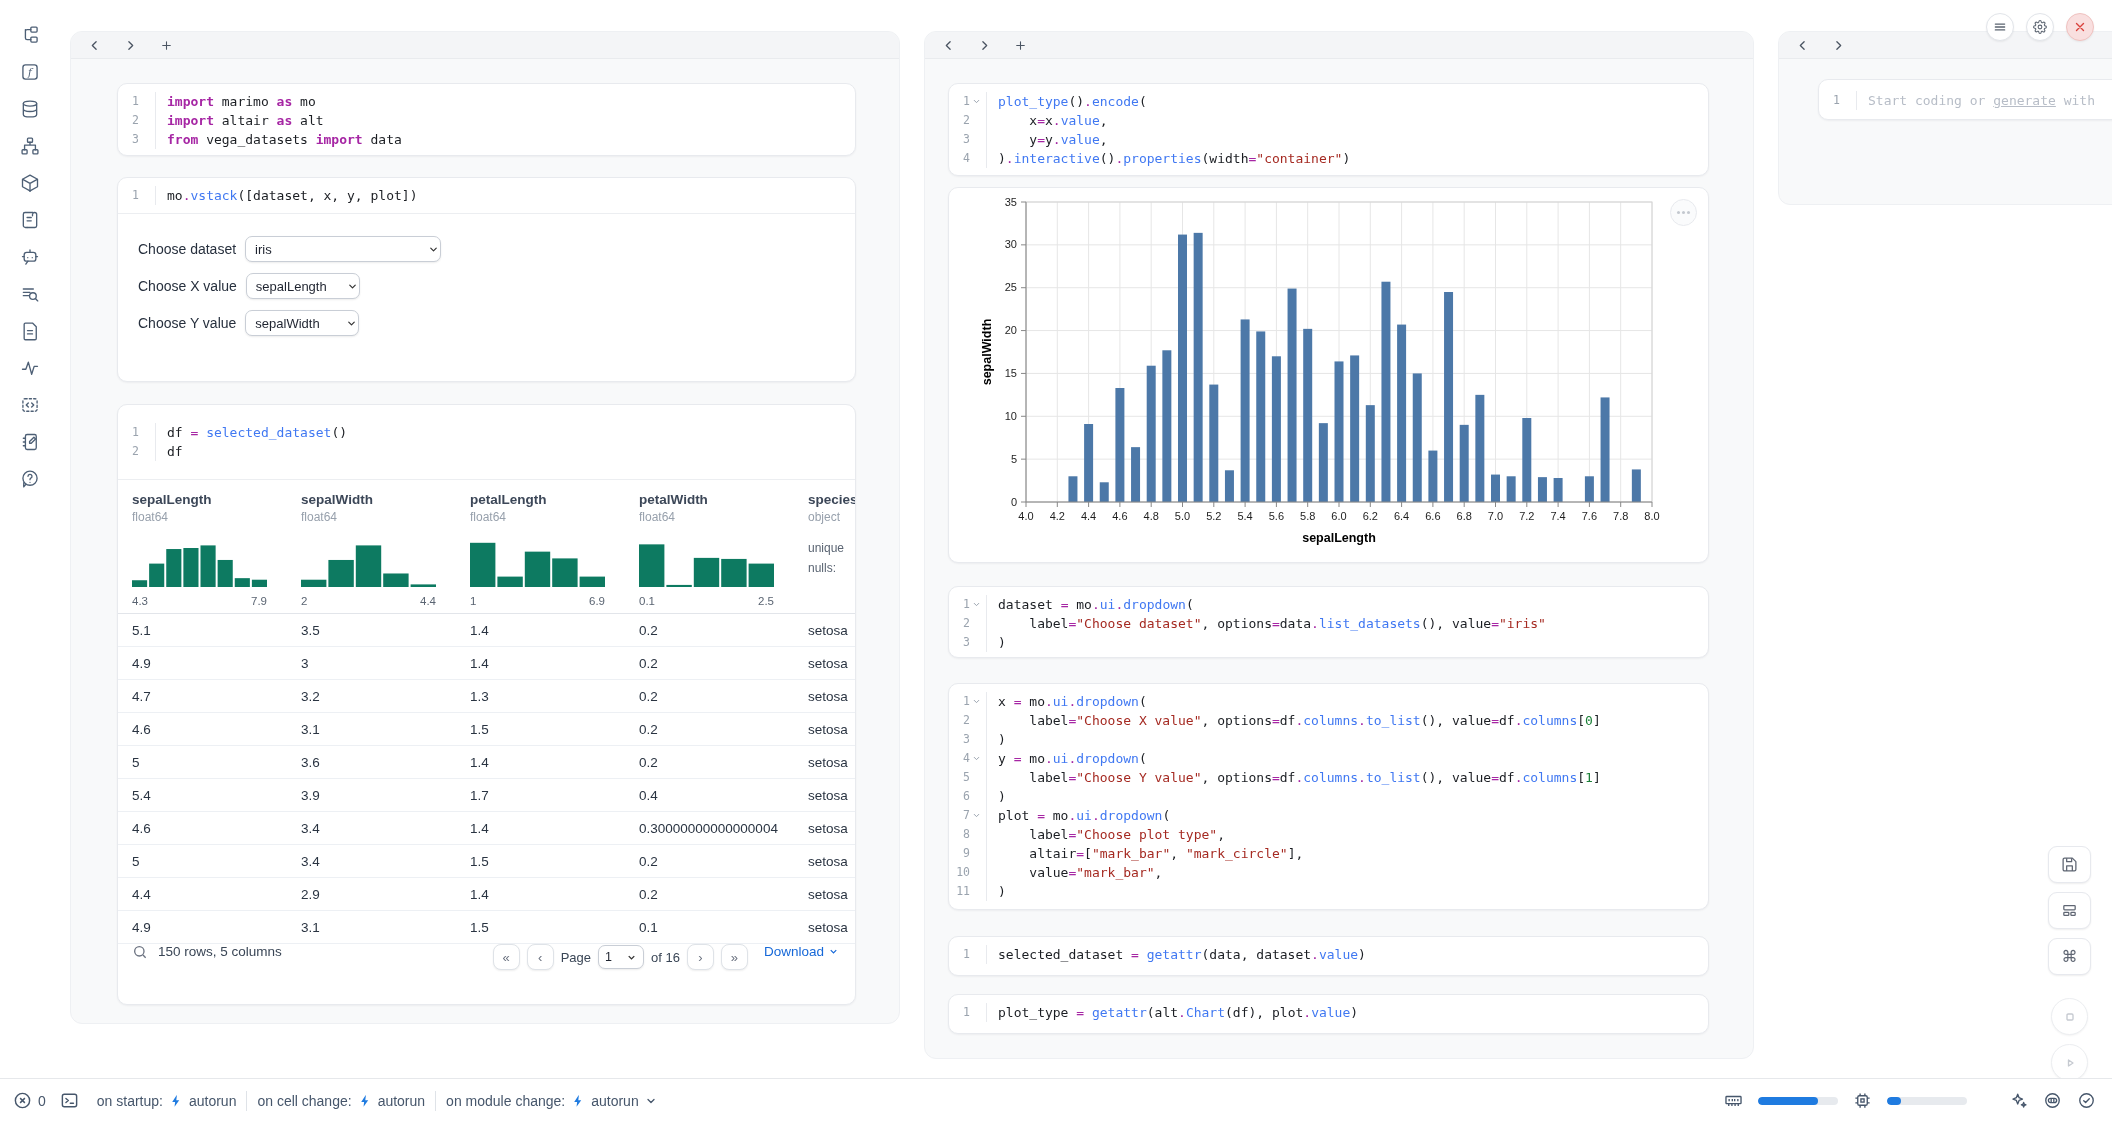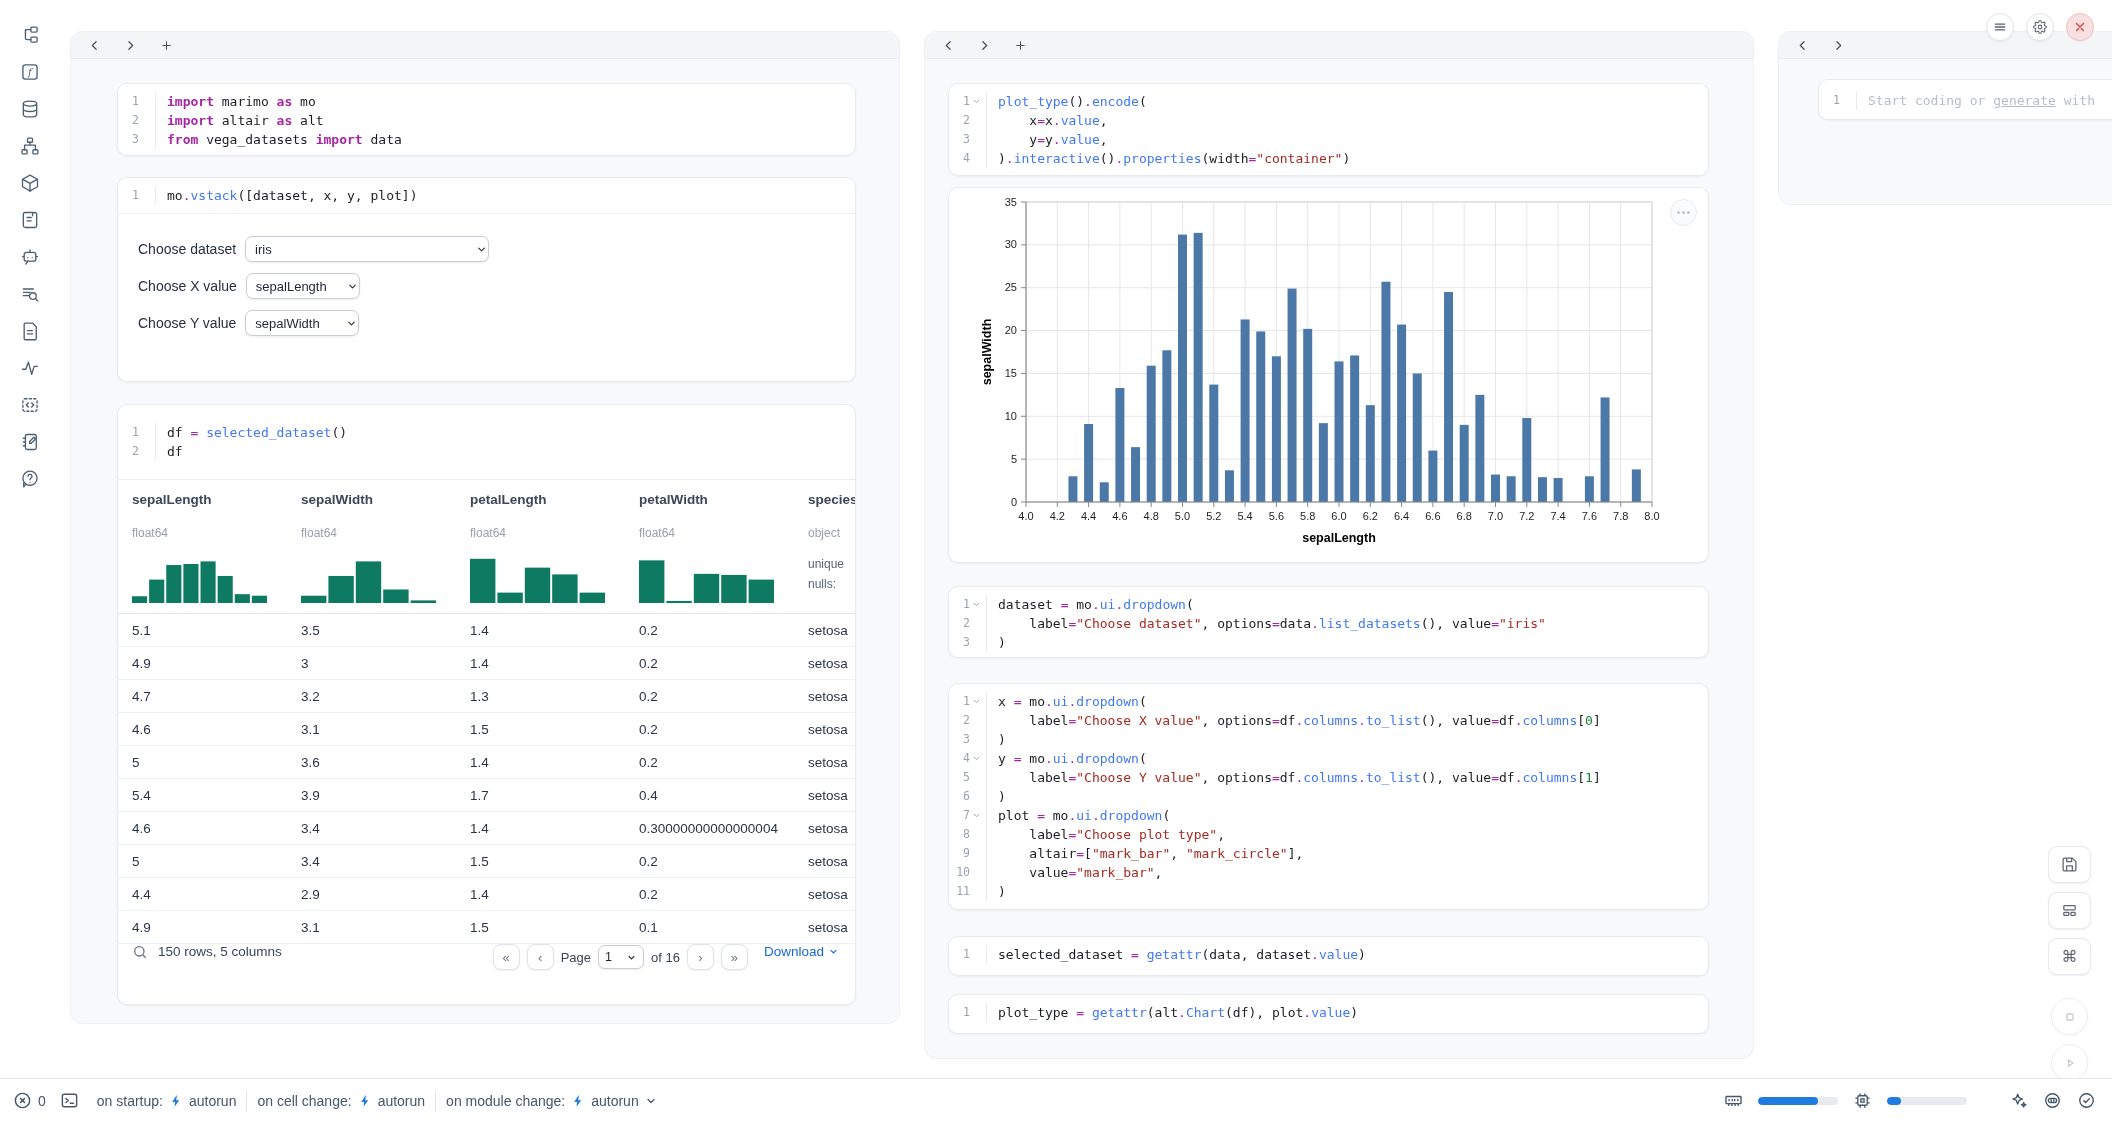--- a/index.html
+++ b/index.html
@@ -58,28 +58,28 @@
   #cell-df .code-block { padding:18px 0; }
 
   
   .out-zone { border-top:1px solid #eceef1; padding:22px 20px 0 20px; }
   .dd-row { display:flex; align-items:center; margin-bottom:11px; height:26px;text-align:center; }
   .dd-label { font-size:14px; color:#27303e; margin-right:9px; }
   .select { display:flex; align-items:center; justify-content:space-between; height:26px;
     border:1px solid #c9ced6; border-radius:7px; background:#fff; padding:0 9px;
     font-size:13px; color:#1f2430; box-shadow:0 1px 2px rgba(0,0,0,.08); cursor:pointer; }
   .select svg { width:11px; height:11px; color:#333; flex:none; margin-left:8px; }
-  .sel-lg { width:244px;gap:48px; } .sel-sm { width:114px; }
+  .sel-lg { width:196px;gap:48px; } .sel-sm { width:114px; }
 
   
   .tbl { border-top:1px solid #eceef1; overflow:hidden; }
   .tbl-head { display:flex; padding:12px 0 8px 14px; border-bottom:1px solid #e2e5ea; overflow:hidden; height:134px; }
   .tcol { flex:none; width:169px; }
   .tcol-name { font-size:13.5px; font-weight:bold; color:#3c4758; }
-  .tcol-type { font-size:12px; color:#97a0ac; margin-top:19px; }
+  .tcol-type { font-size:12px; color:#97a0ac; margin-top:3px; }
   .tcol-hist { margin-top:9px; }
   .tcol-range { width:135px; display:flex; justify-content:space-between; font-size:11.5px; color:#5a6472; margin-top:2px; }
   .tcol-meta { font-size:12px; color:#5a6472; margin-top:14px; line-height:20px; white-space:nowrap; }
   .tbl-row { display:flex; padding:0 0 0 14px; height:33px; align-items:center;
     border-bottom:1px solid #edf0f4; font-size:13.5px; color:#2a3442; overflow:hidden; }
   .tbl-row .tcol { white-space:nowrap; }
   .tbl-foot { display:flex; align-items:flex-start; padding:0 16px 0 14px; height:52px; }
   .tf-search { width:16px; height:16px; color:#6b7280; margin-right:10px; }
   .tf-summary { font-size:13.5px; color:#3a4656; }
   .pager { margin-left:auto; display:flex; align-items:center; gap:7px; }

